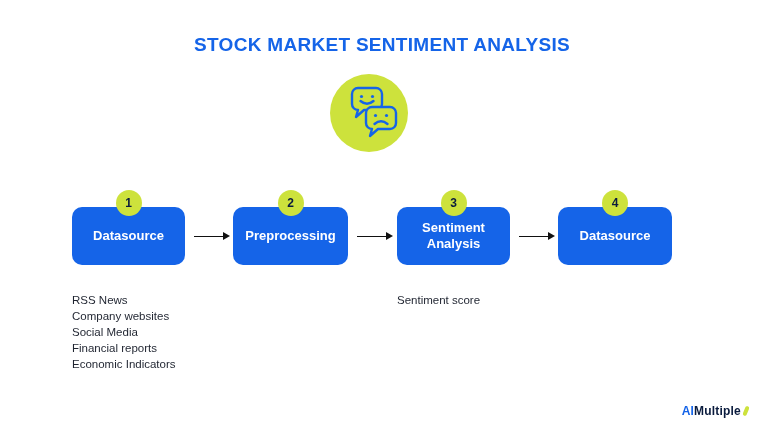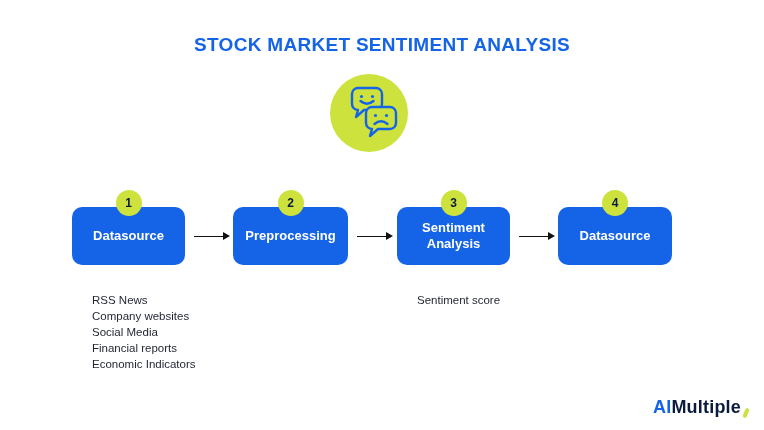--- a/index.html
+++ b/index.html
@@ -77,21 +77,21 @@
     text-align: center;
     padding: 0 8px;
     line-height: 1.25;
   }
   .list {
     margin-top: 27px;
     font-size: 11.5px;
     color: var(--text);
     line-height: 16px;
   }
-  .list .item { white-space: nowrap; margin-left: 20px; }
+  .list .item { white-space: nowrap; }
   .step--center .list { text-align: center; }
   .flow-arrow {
     position: absolute;
     top: 236px;
     width: 34px;
     height: 0;
     border-top: 1.6px solid var(--arrow);
   }
   .flow-arrow::after {
     content: "";
@@ -105,22 +105,22 @@
     border-bottom: 4.3px solid transparent;
   }
   .arrow-1 { left: 194px; }
   .arrow-2 { left: 357px; }
   .arrow-3 { left: 519px; }
   .logo {
     position: absolute;
     right: 16px;
     bottom: 12px;
     display: flex;
-    align-items: flex-end;
-    font-size: 18px;
+    align-items: center;
+    font-size: 12px;
     font-weight: 700;
     letter-spacing: 0.2px;
   }
   .logo .part1 { color: var(--blue); }
   .logo .part2 { color: var(--navy); }
   .logo .spark {
     width: 4px;
     height: 10px;
     background: var(--lime);
     border-radius: 2px;

